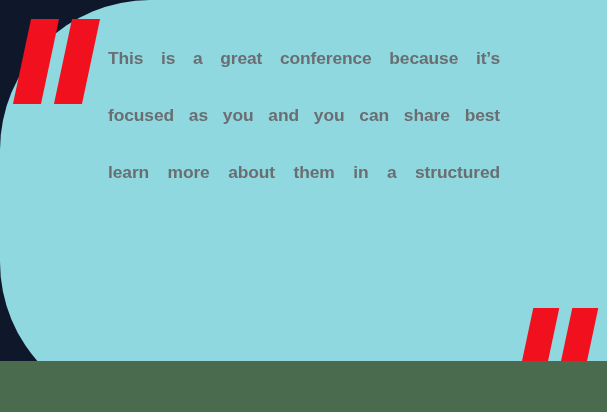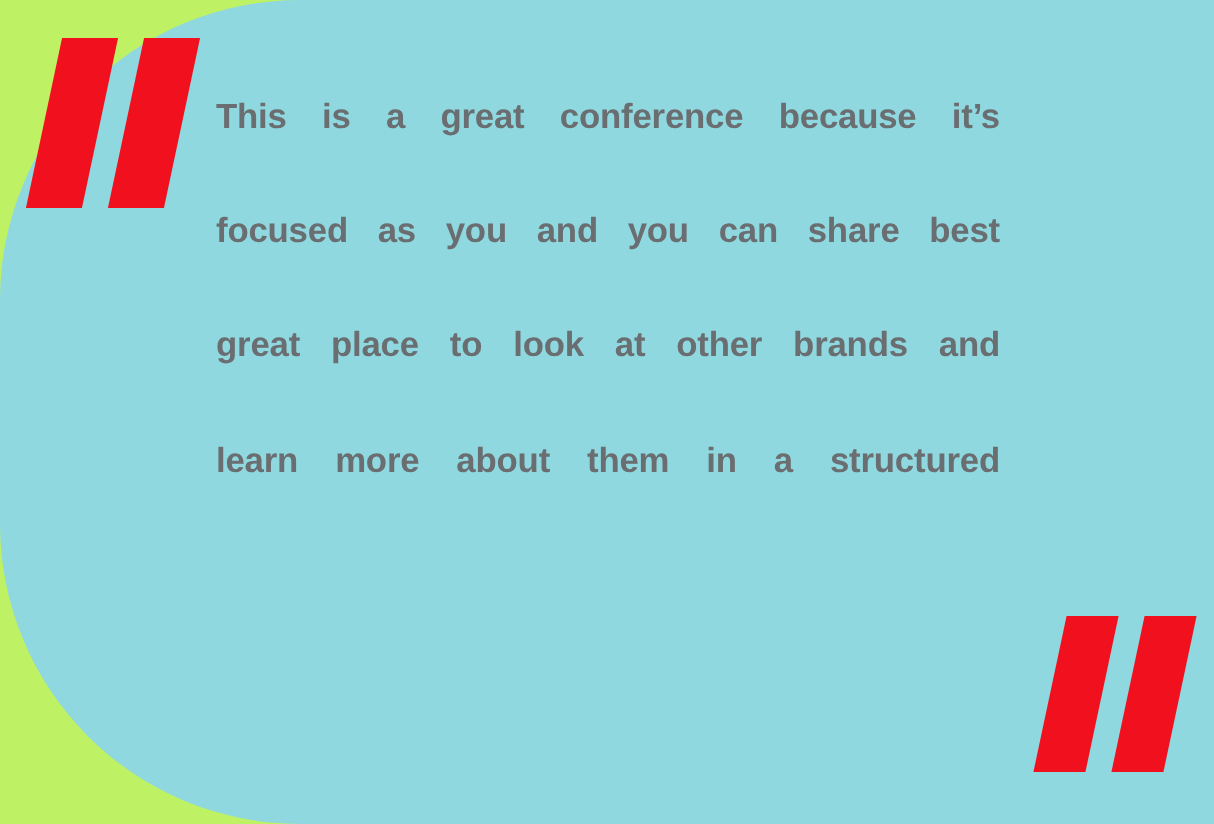--- a/index.html
+++ b/index.html
@@ -10,22 +10,22 @@
     width: 607px;
     height: 412px;
     overflow: hidden;
     font-family: "Liberation Sans", sans-serif;
     background: #4a6b4e;
   }
 
   #testimonial-card-root {
     position: relative;
     width: 607px;
-    height: 412px;
-    background: #bef264;
+    height: 361px;
+    background: #0f172a;
     overflow: hidden;
   }
 
   
   .quote-panel {
     position: absolute;
     left: 0;
     top: 0;
     width: 607px;
     height: 412px;
@@ -109,21 +109,20 @@
   <span class="quote-mark quote-mark--open">
     <span class="bar bar-1"></span>
     <span class="bar bar-2"></span>
   </span>
 
   <div class="quote-content">
 
     <blockquote class="quote-body">
       <span class="line">This is a great conference because it’s</span>
       <span class="line">focused as you and you can share best</span>
-      <span class="line">great place to look at other brands and</span>
       <span class="line">learn more about them in a structured</span>
 
     </blockquote>
 
   </div>
 
   <span class="quote-mark quote-mark--close">
     <span class="bar bar-1"></span>
     <span class="bar bar-2"></span>
   </span>

